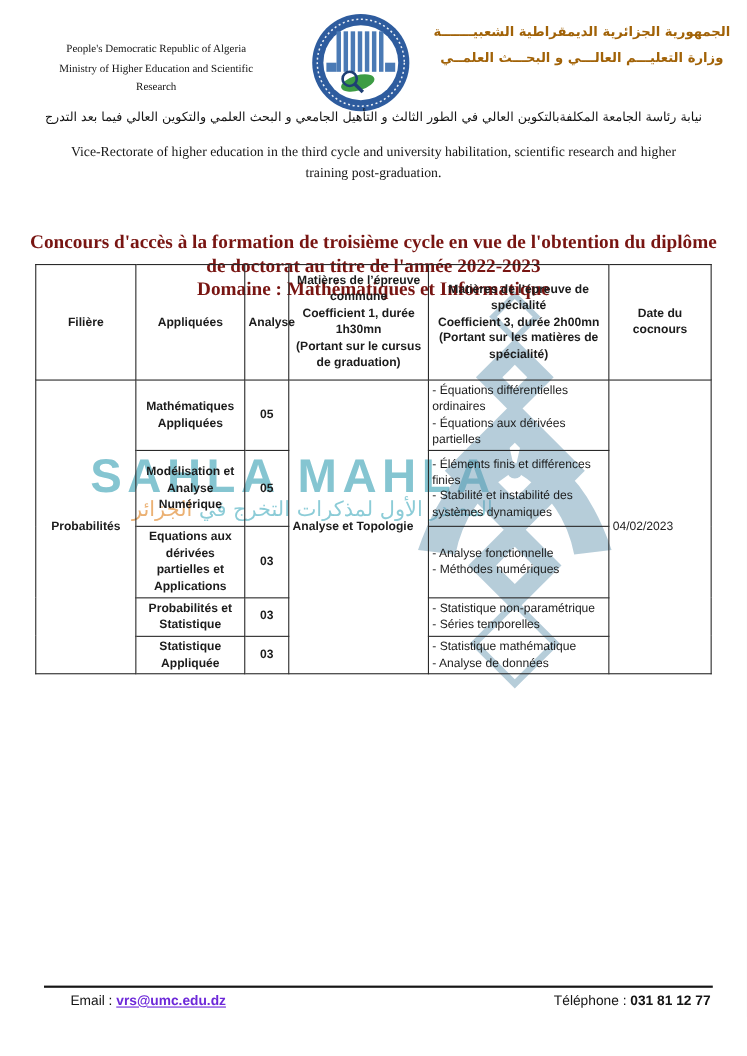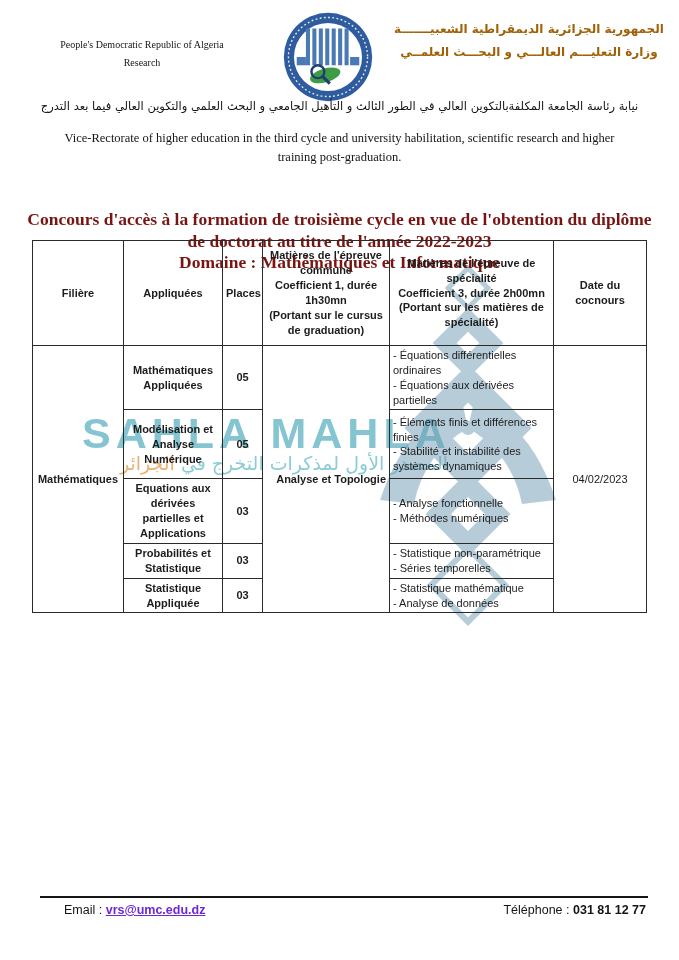--- a/index.html
+++ b/index.html
@@ -36,23 +36,23 @@
 
   
   table.concours{position:absolute;top:240px;left:32px;width:614px;z-index:1;
                  border-collapse:collapse;table-layout:fixed;background:transparent;}
   table.concours th,table.concours td{border:1px solid #2a2a2a;padding:2px 3px;
                  font-size:11px;line-height:1.35;vertical-align:middle;}
   table.concours th{font-weight:700;text-align:center;white-space:pre-line;}
   td.filiere{font-weight:700;text-align:center;}
   td.spec{font-weight:700;text-align:center;}
   td.places{font-weight:700;text-align:center;}
-  td.common{font-weight:600;text-align:right;}
+  td.common{font-weight:600;text-align:left;}
   td.mat{text-align:left;white-space:pre-line;padding-left:5px;}
-  td.date{text-align:center;}
+  td.date{text-align:left;}
   tr.hrow{height:105px;} tr.r1{height:63px;} tr.r2{height:69px;}
   tr.r3{height:48px;} tr.r4{height:35px;} tr.r5{height:32px;}
 
   
   .foot-rule{position:absolute;top:896px;left:40px;width:608px;border-top:2.5px solid #161616;z-index:1;}
   .foot-row{position:absolute;top:903px;left:64px;right:33px;display:flex;
             justify-content:space-between;font-size:12.5px;z-index:1;color:#141414;}
   .email-value{font-weight:700;text-decoration:underline;color:#6d28d9;}
   .phone-value{font-weight:700;}
 </style>
@@ -79,20 +79,21 @@
         <path d="M188 242 Q160 160 105 148 L100 170 Q144 196 154 246 Z"></path>
         <rect x="70" y="226" width="60" height="60" transform="rotate(45 100 256)"></rect>
         <rect x="88" y="244" width="24" height="24" transform="rotate(45 100 256)" fill="#ffffff"></rect>
         <rect x="74" y="301" width="52" height="52" transform="rotate(45 100 327)" fill="none" stroke="#6f9cb5" stroke-width="6"></rect>
       </g>
     </svg>
   </div>
 
   <div class="hdr-left">
     <div>People's Democratic Republic of Algeria</div>
+    <div>Ministry of Higher Education and Scientific</div>
     <div>Research</div>
   </div>
 
   <div class="logo-wrap">
     <svg viewBox="0 0 100 100" width="92" height="92" aria-hidden="true">
       <circle cx="50" cy="50" r="48" fill="#2e5c9e"></circle>
       <circle cx="50" cy="50" r="43" fill="none" stroke="#ffffff" stroke-width="1.5" stroke-dasharray="2 2.6" opacity="0.9"></circle>
       <circle cx="50" cy="50" r="37" fill="#ffffff"></circle>
       <g fill="#4a7ab5">
         <rect x="26" y="19" width="4.4" height="40"></rect>
@@ -130,33 +131,33 @@
         <col style="width:99px">
         <col style="width:40px">
       <col style="width:127px">
         <col style="width:164px">
         <col style="width:93px">
     </colgroup>
     <thead>
       <tr class="hrow">
         <th>Filière</th>
         <th>Appliquées</th>
-        <th>Places</th>
+        <th>Analyse</th>
         <th>Matières de l’épreuve commune
 Coefficient 1, durée 1h30mn
 (Portant sur le cursus de graduation)</th>
         <th>Matières de l’épreuve de spécialité
 Coefficient 3, durée 2h00mn
 (Portant sur les matières de spécialité)</th>
         <th>Date du cocnours</th>
       </tr>
     </thead>
     <tbody>
       <tr class="r1">
-        <td class="filiere" rowspan="5">Mathématiques</td>
+        <td class="filiere" rowspan="5">Probabilités</td>
         <td class="spec">Mathématiques Appliquées</td>
         <td class="places">05</td>
         <td class="common" rowspan="5">Analyse et Topologie</td>
         <td class="mat">- Équations différentielles ordinaires
 - Équations aux dérivées partielles</td>
         <td class="date" rowspan="5">04/02/2023</td>
       </tr>
       <tr class="r2">
         <td class="spec">Modélisation et Analyse Numérique</td>
         <td class="places">05</td>

